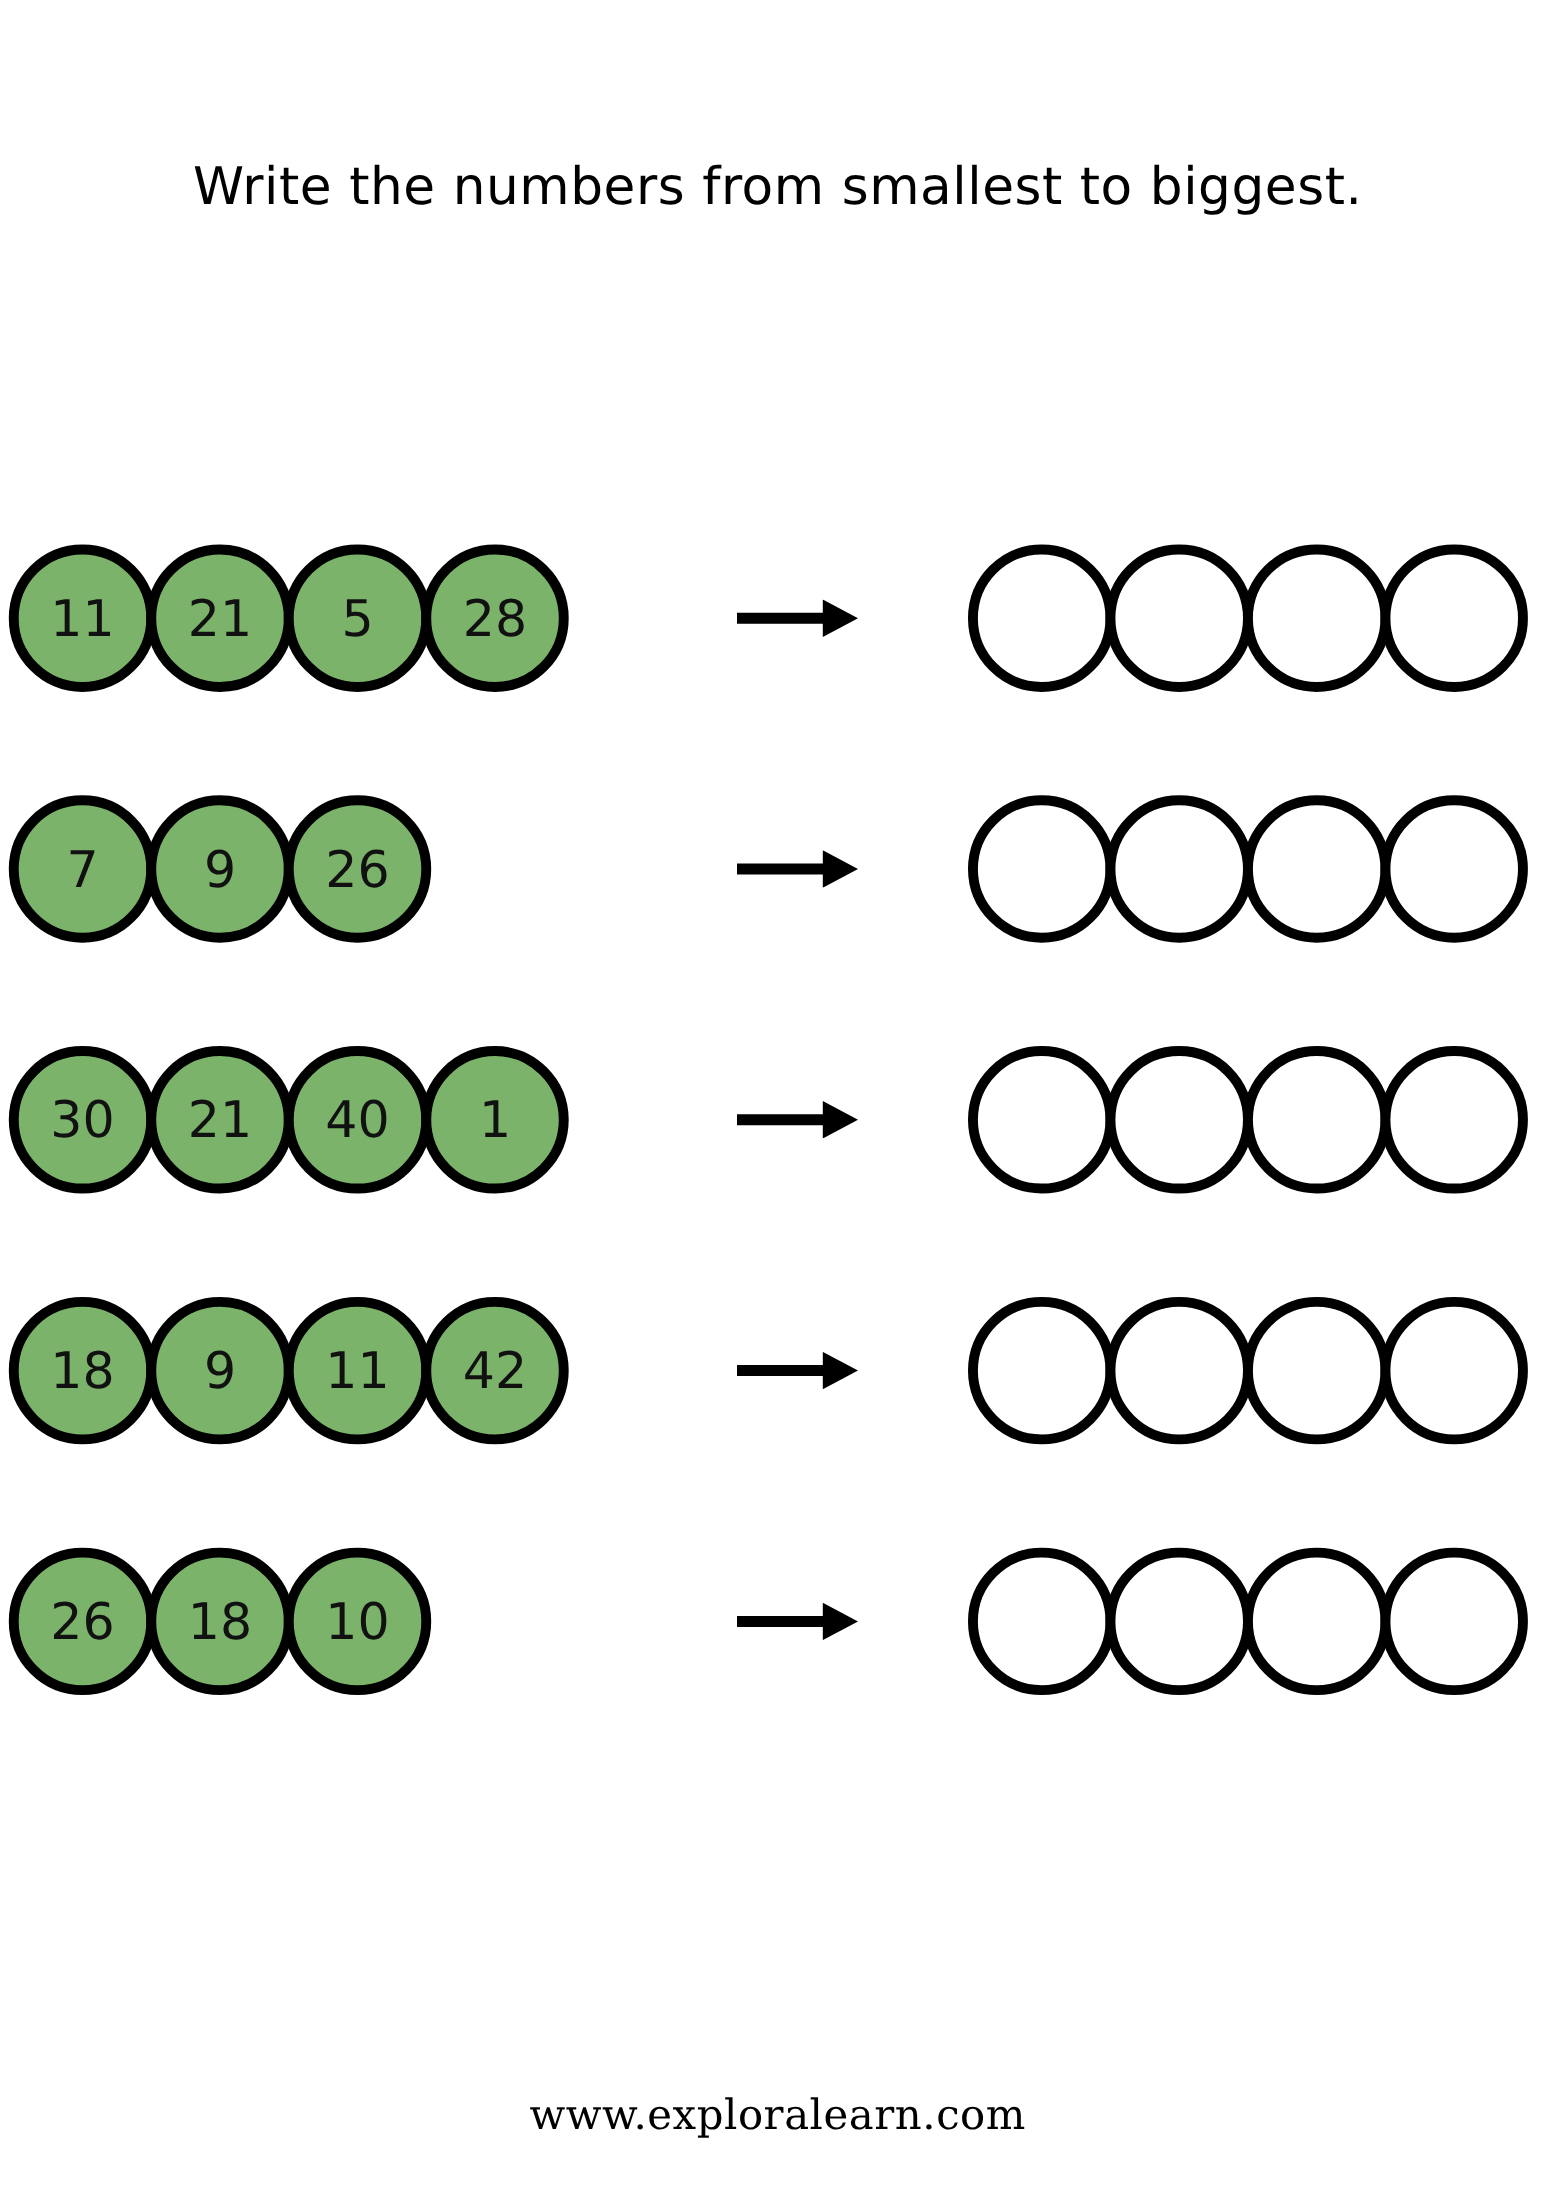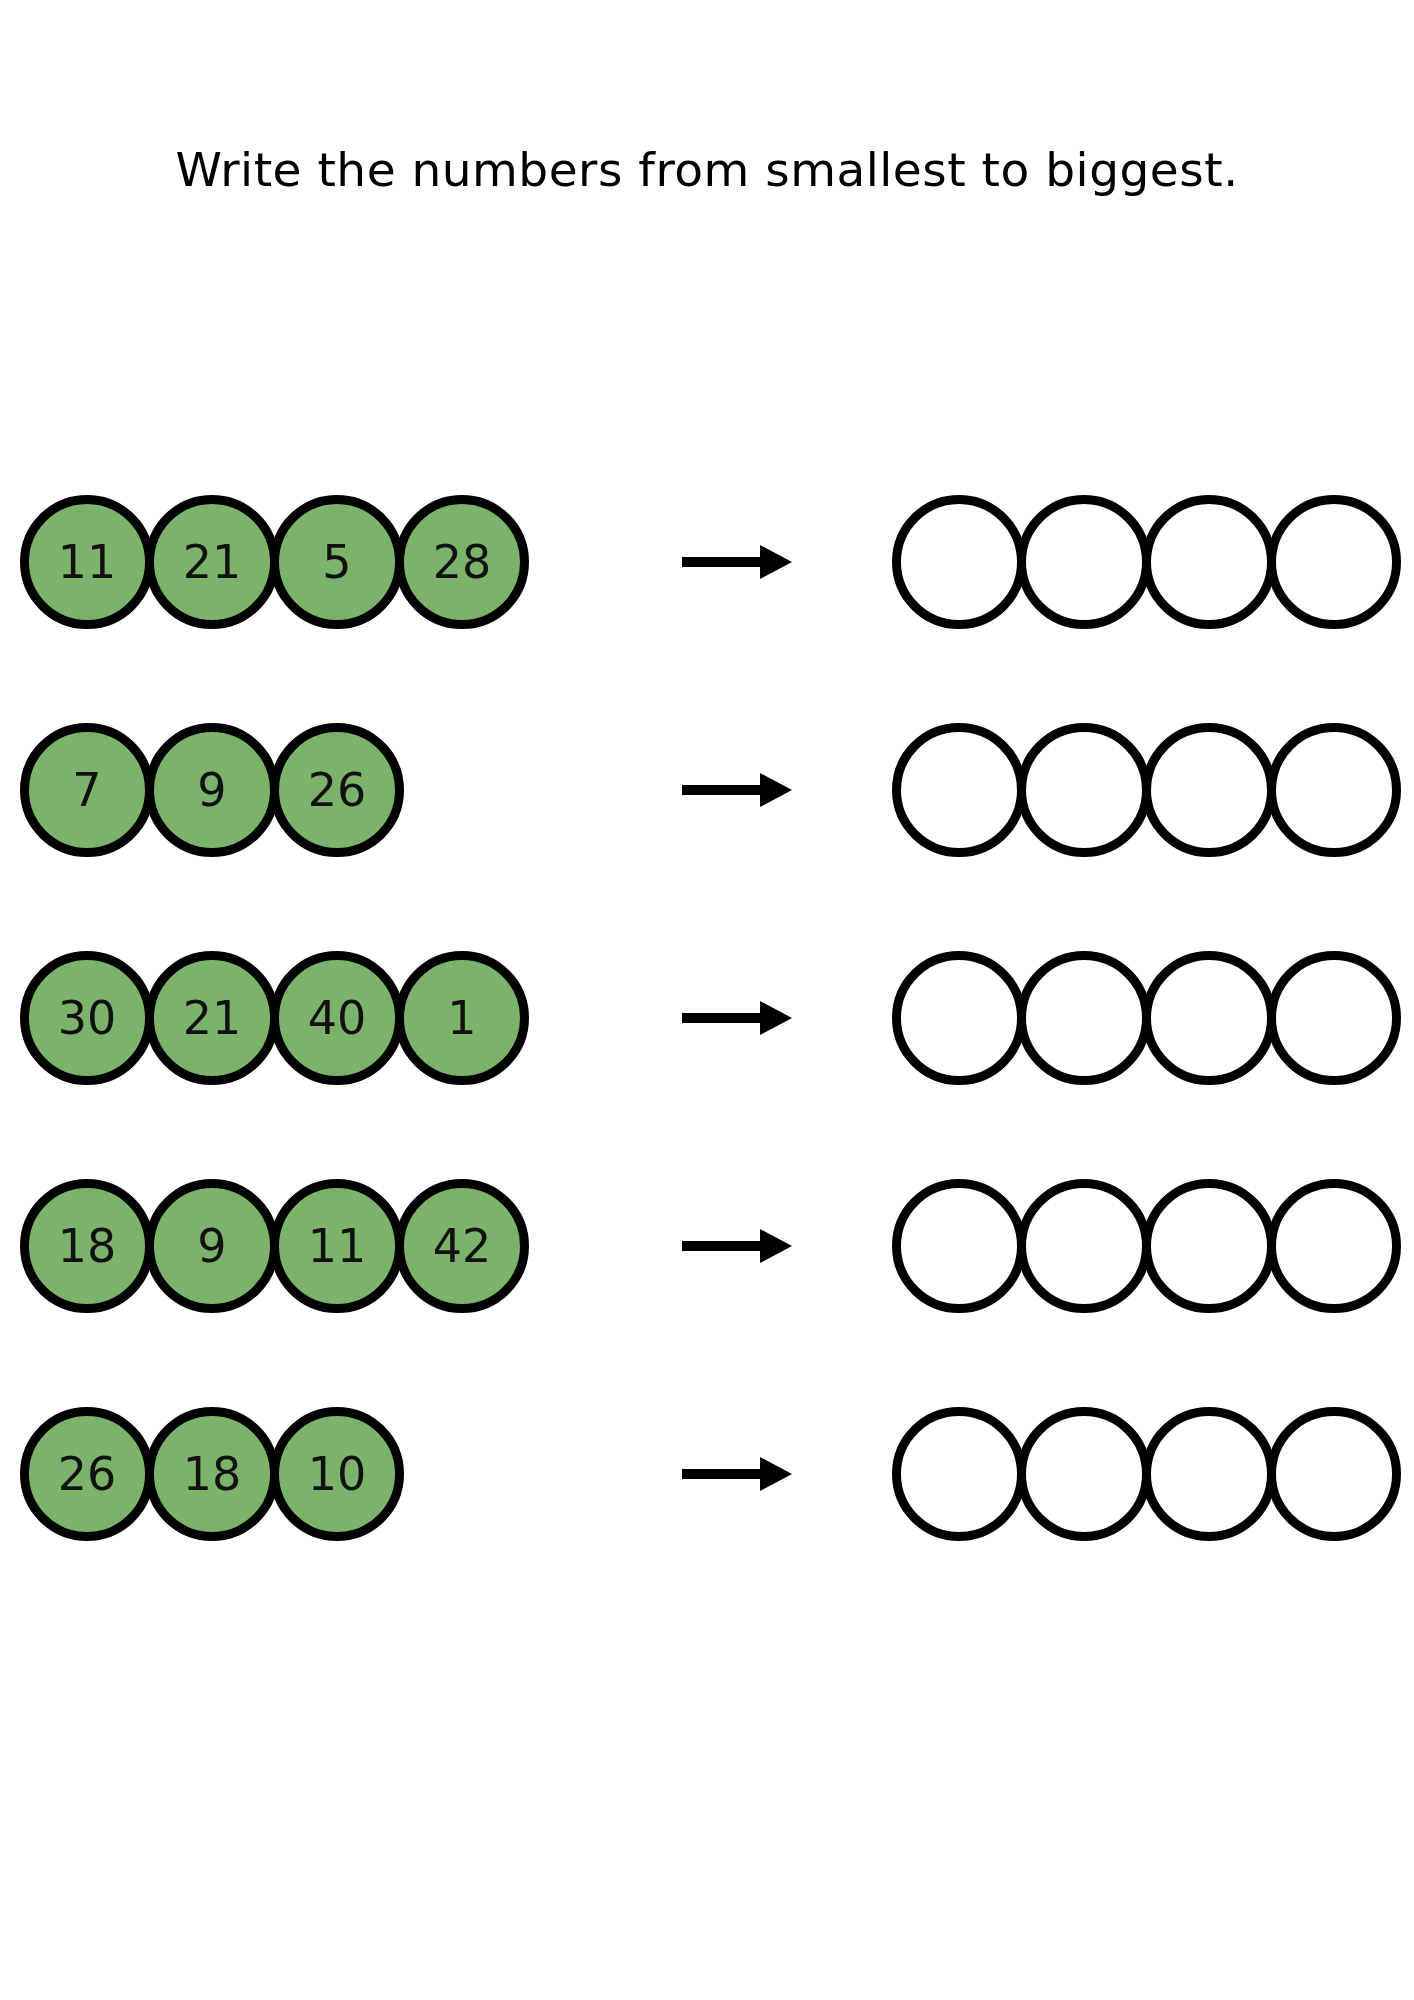--- a/index.html
+++ b/index.html
@@ -35,21 +35,21 @@
     font-weight: 400;
     color: #000000;
     letter-spacing: 0.5px;
     white-space: nowrap;
   }
 
   
   .rows {
     position: absolute;
     top: 495px;
-    left: 16px;
+    left: 4px;
     width: 1150px;
   }
 
   .row {
     position: relative;
     height: 228px;
     width: 1414px;
   }
 
   .group {
@@ -213,14 +213,15 @@
       <div class="group group-right">
         <div class="bubble empty"></div>
         <div class="bubble empty"></div>
         <div class="bubble empty"></div>
         <div class="bubble empty"></div>
       </div>
     </div>
 
   </div>
 
+  <div class="footer">www.exploralearn.com</div>
 
 </div>
 
 </body></html>

